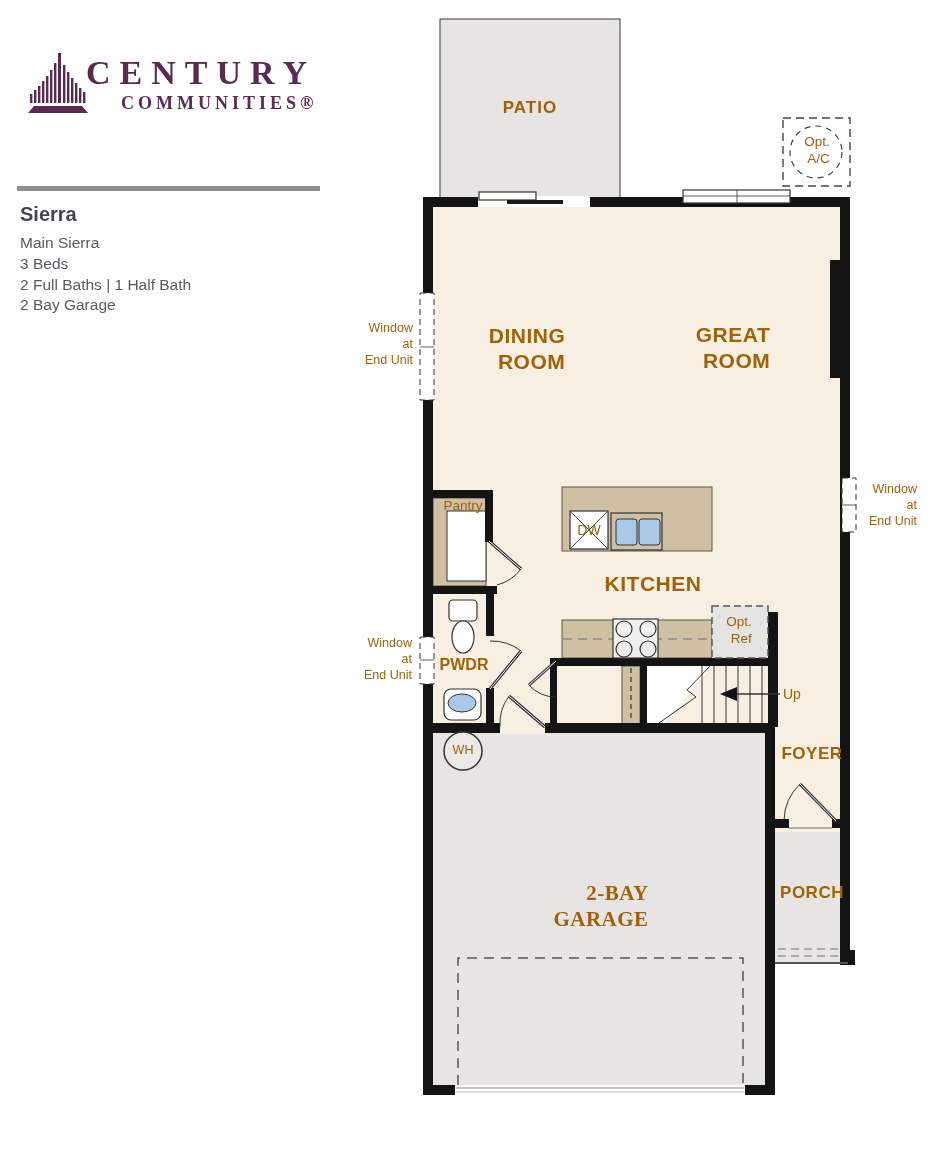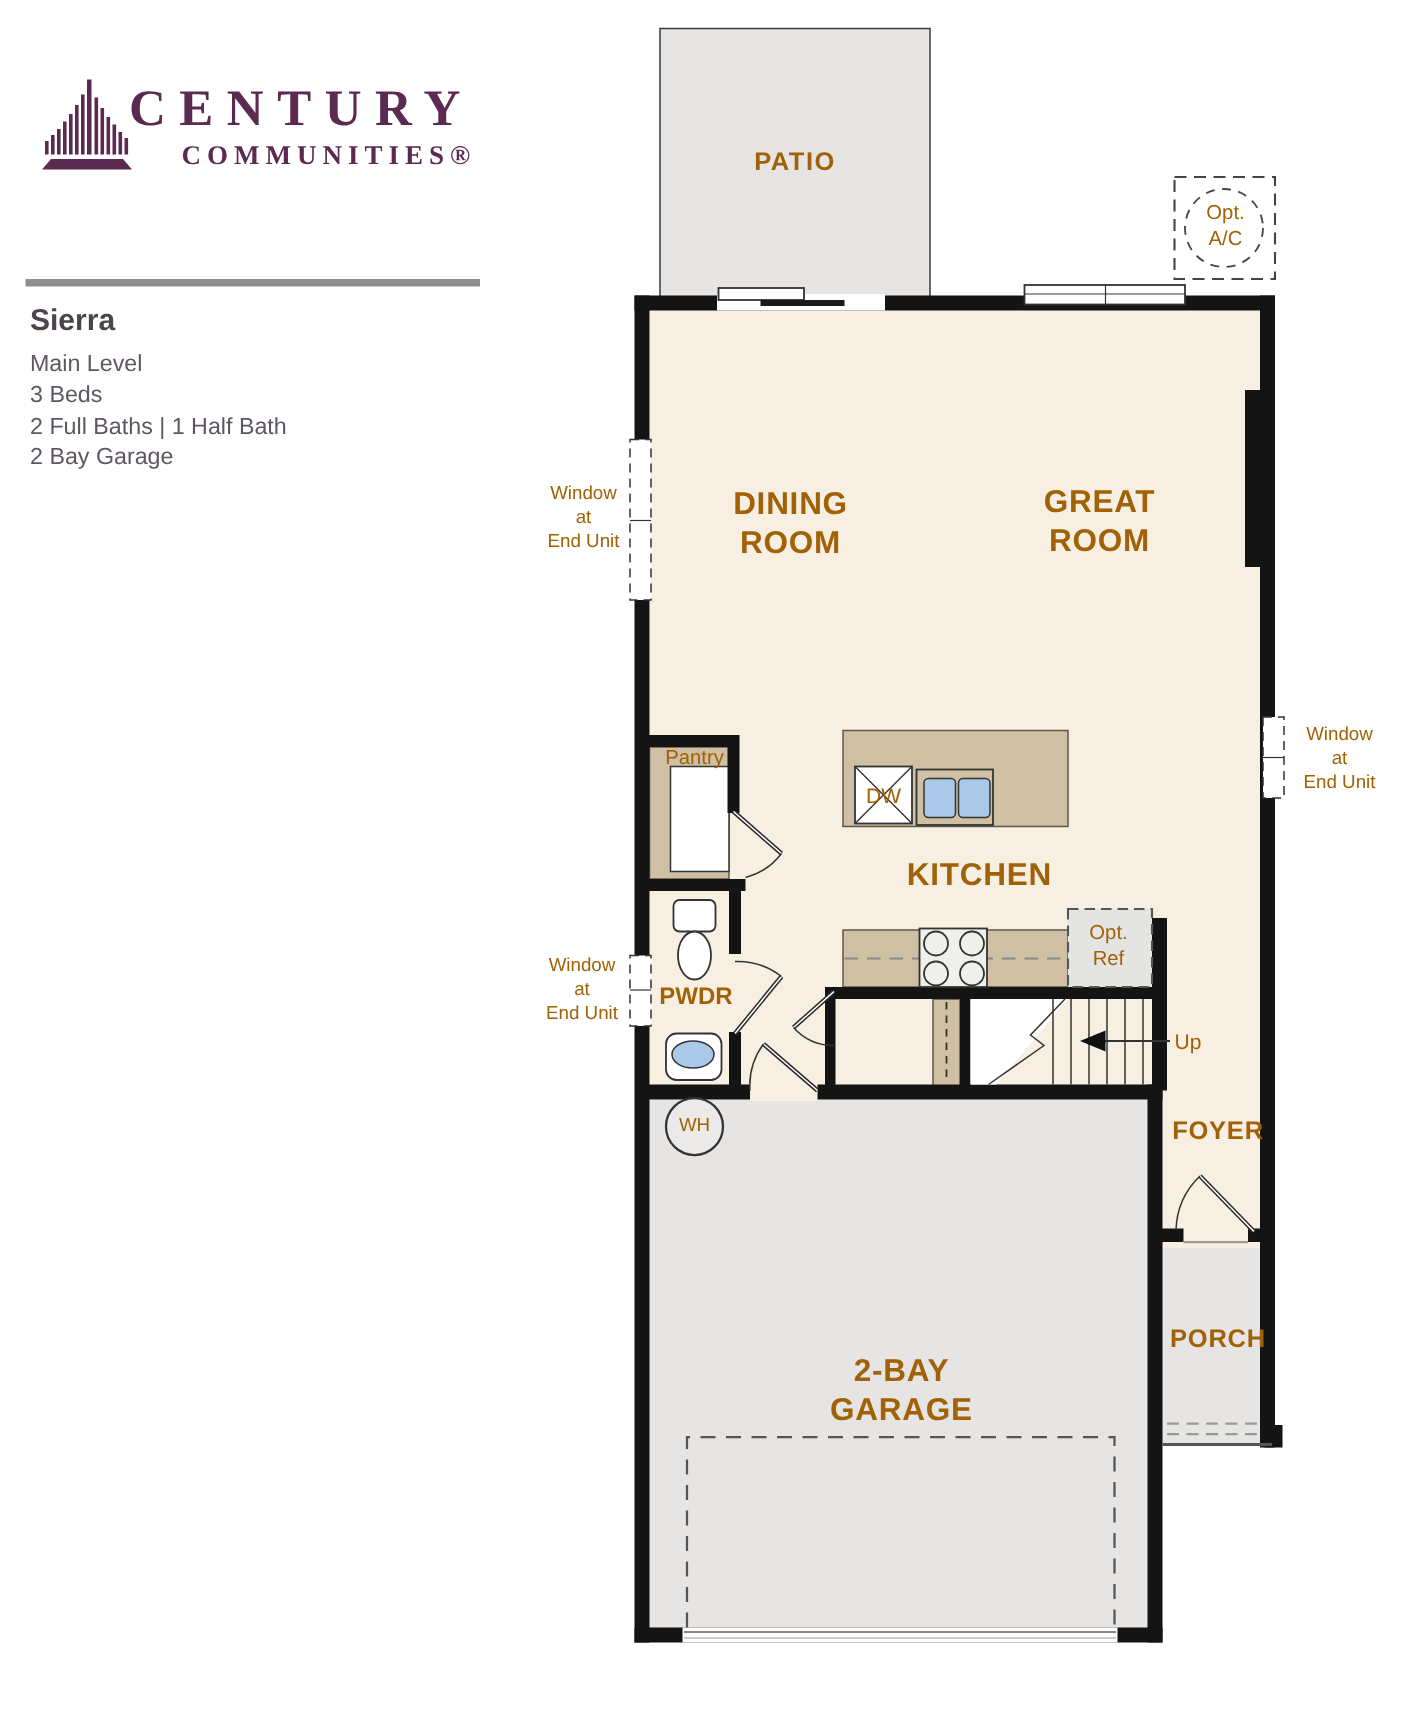--- a/index.html
+++ b/index.html
@@ -24,21 +24,21 @@
   .plan-name { position:absolute; left:20px; top:203px; font-size:20px; font-weight:bold; color:#4a4450; }
   .plan-line { position:absolute; left:20px; font-size:15.5px; color:#5e5763; }
   
   .lbl { position:absolute; transform:translate(-50%,-50%); text-align:center;
          color:#a16207; white-space:nowrap; }
   .room   { font-weight:bold; font-size:21px; letter-spacing:0.5px; line-height:1.22; }
   .room-m { font-weight:bold; font-size:17px; letter-spacing:0.5px; }
   .room-s { font-weight:bold; font-size:16px; }
   .note   { font-size:12.5px; line-height:1.26; }
   .tiny   { font-size:13.5px; line-height:1.25; }
-  .lbl span { display:block; }
+  .lbl span { display:block;text-align:right; }
   svg { position:absolute; left:0; top:0; }
 </style>
 </head>
 <body>
 
 <div id="canvas">
 
   <div id="brand">
     <svg class="glyph" width="62" height="66" viewBox="0 0 62 66">
       <g fill="#5b2a51">
@@ -59,21 +59,21 @@
         <polygon points="6,58 54,58 60,65 0,65"></polygon>
       </g>
     </svg>
     <div class="word1">CENTURY</div>
     <div class="word2">COMMUNITIES®</div>
   </div>
 
   <div id="divider"></div>
 
   <div class="plan-name">Sierra</div>
-  <div class="plan-line" style="top:234px">Main Level</div>
+  <div class="plan-line" style="top:234px">Main Sierra</div>
   <div class="plan-line" style="top:255px">3 Beds</div>
   <div class="plan-line" style="top:276px">2 Full Baths | 1 Half Bath</div>
   <div class="plan-line" style="top:296px">2 Bay Garage</div>
 
   <svg width="943" height="1150" viewBox="0 0 943 1150">
 
     <g>
       <rect x="440" y="19" width="180" height="181" fill="#e6e5e3" stroke="#3a3a3a" stroke-width="1"></rect>
     </g>
 
@@ -226,21 +226,21 @@
   <div class="lbl room" style="left:653px; top:584px;">KITCHEN</div>
 
   <div class="lbl" style="left:463px; top:505px; font-size:13.5px;">Pantry</div>
 
   <div class="lbl room-s" style="left:464px; top:665px;">PWDR</div>
 
   <div class="lbl room-m" style="left:812px; top:754px;text-align:right;">FOYER</div>
 
   <div class="lbl room-m" style="left:812px; top:893px;">PORCH</div>
 
-  <div class="lbl room" style="left:601px; top:927px;">
+  <div class="lbl room" style="left:601px; top:907px;font-family:Liberation Serif, serif;">
     <span>2-BAY</span>
     <span>GARAGE</span>
   </div>
 
   <div class="lbl" style="left:589px; top:530px; font-size:14px;">DW</div>
 
   <div class="lbl" style="left:463px; top:750px; font-size:12.5px;">WH</div>
 
   <div class="lbl" style="left:783px; top:694px; transform:translate(0,-50%); font-size:14px;">Up</div>
 

